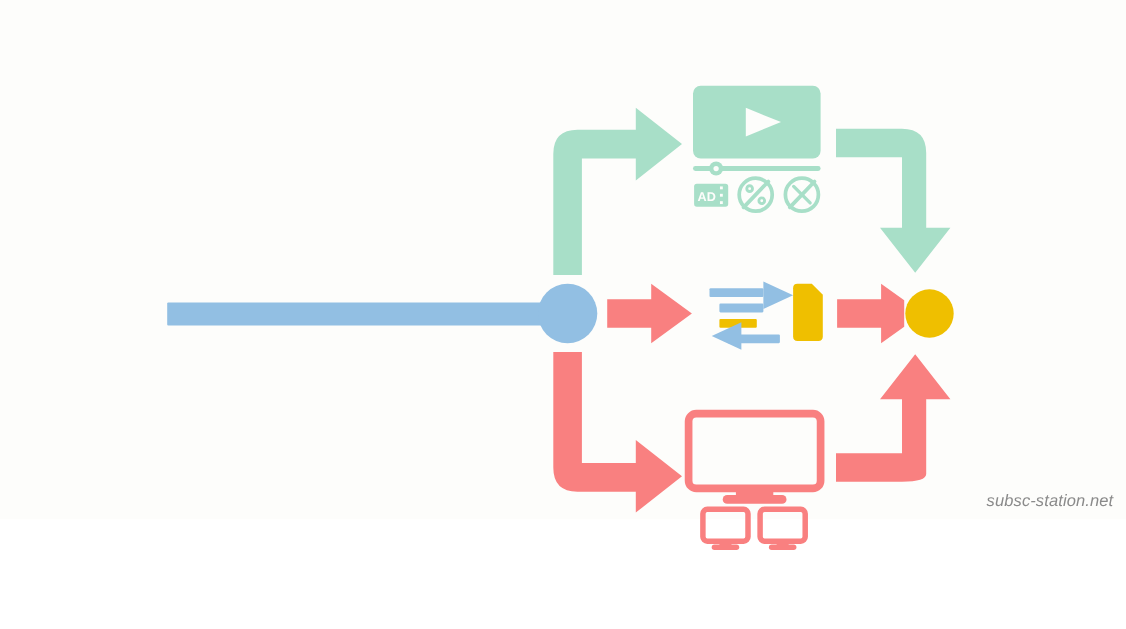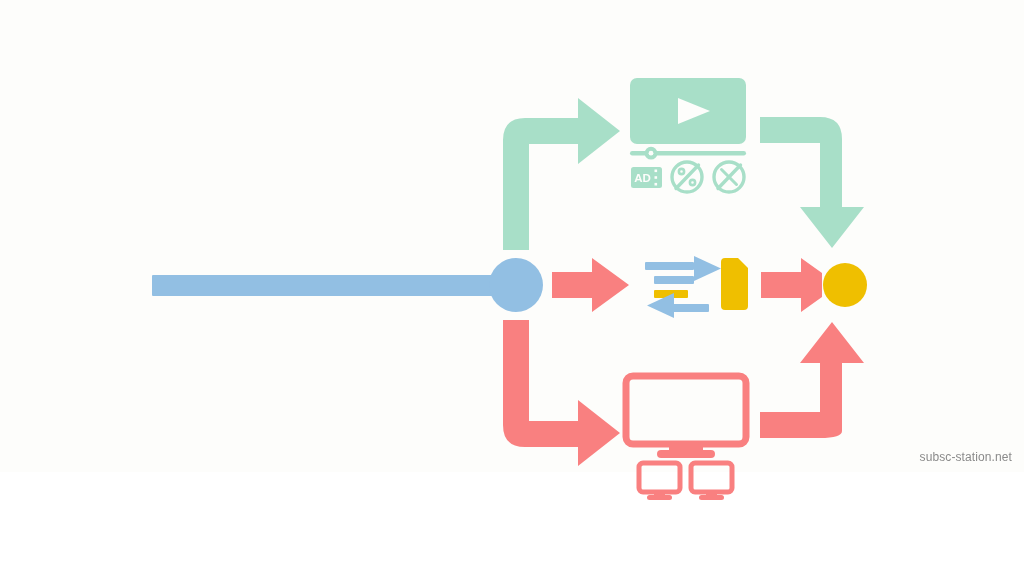--- a/index.html
+++ b/index.html
@@ -26,25 +26,26 @@
     top: 0;
     width: 1024px;
     height: 572px;
     display: block;
   }
   #watermark {
     position: absolute;
     right: 12px;
     bottom: 8px;
     font-family: "Liberation Sans", sans-serif;
-    font-size: 12px;
+    font-size: 15px;
     letter-spacing: 0.1px;
     color: #8A8A8A;
     white-space: nowrap;
     user-select: none;
+    font-style: italic;
   }
 </style>
 </head>
 <body>
 
 <div id="stage">
 
   <svg id="diagram-svg" viewBox="0 0 1024 572" xmlns="http://www.w3.org/2000/svg">
 
     <rect x="152" y="275" width="368" height="21" rx="1" fill="#92BFE3"></rect>

